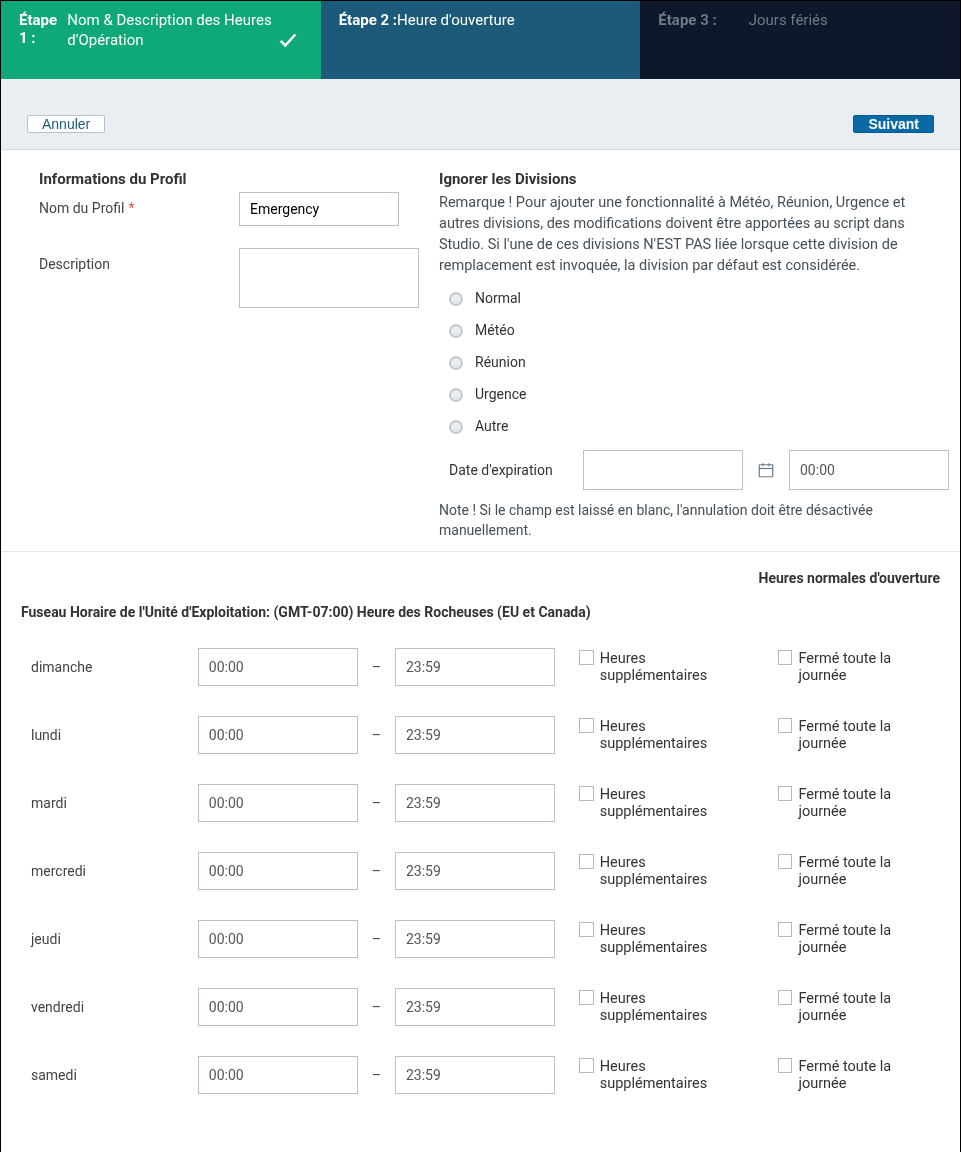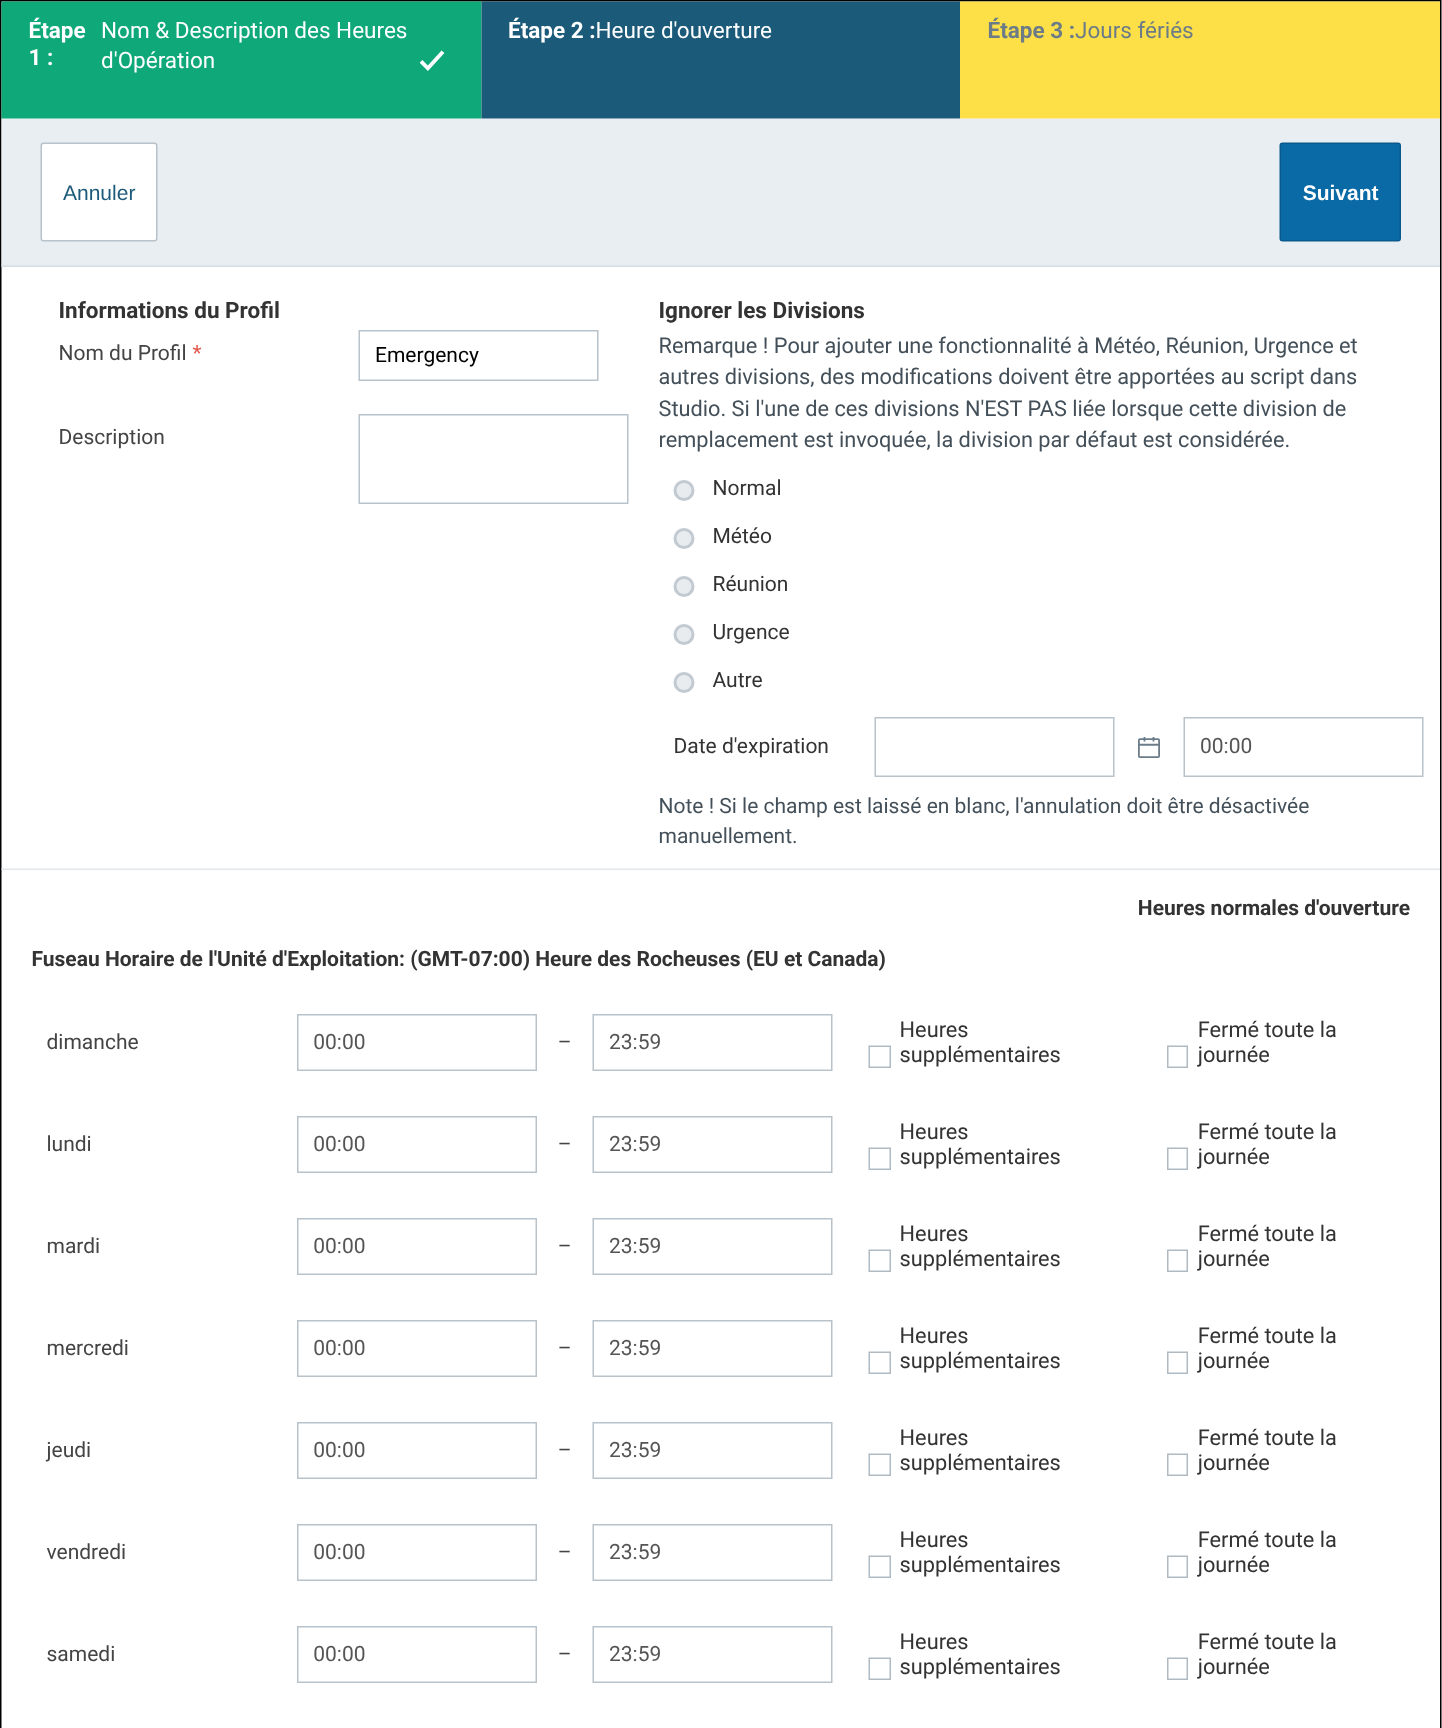--- a/index.html
+++ b/index.html
@@ -24,44 +24,45 @@
     flex: 1;
     padding: 10px 18px;
     color: #fff;
     position: relative;
     display: flex;
     flex-direction: row;
     justify-content: flex-start;
   }
   .step-1 { background: #0fa878; }
   .step-2 { background: #1c5a7a; }
-  .step-3 { background: #fde047; color: #6b7b88; }
+  .step-3 { background: #0f172a; color: #6b7b88; gap: 32px; }
   .step-label { font-weight: 700; font-size: 15px; margin-bottom: 4px; }
   .step-title { font-size: 15px; line-height: 1.3; }
   .check {
     position: absolute;
     right: 22px;
     top: 50%;
     transform: translateY(-50%);
     width: 22px; height: 22px;
     stroke: #fff; stroke-width: 2.8; fill: none;
   }
   .action-bar {
     background: #e9eef2;
     border-bottom: 1px solid #d5dde3;
     padding: 16px 26px;
     display: flex;
     justify-content: space-between;
     align-items: center;
   }
   .btn {
     font-size: 14px;
-    padding: 24px 14px;
+    padding: 0 14px;
     border-radius: 2px;
     cursor: pointer;
+    margin-top: 20px;
   }
   .btn-secondary {
     background: #fff;
     border: 1px solid #b8c2ca;
     color: #1c5a7a;
   }
   .btn-primary {
     background: #0a6aa6;
     border: 1px solid #085a8e;
     color: #fff;
@@ -156,21 +157,21 @@
   .time-box {
     width: 95px; height: 38px;
     border: 1px solid #b8c2ca;
     padding: 8px 10px;
     font-size: 14px;
     color: #555;
   }
   .dash { margin: 0 14px; color: #444; }
   .chk-wrap {
     display: flex;
-    align-items: flex-end;
+    align-items: flex-start;
     gap: 6px;
     margin-left: 24px;
     color: #333;
     font-size: 14.5px;
   }
   .chk {
     width: 15px; height: 15px;
     border: 1px solid #b0bac2;
     background: #fff;
     display: inline-block;

